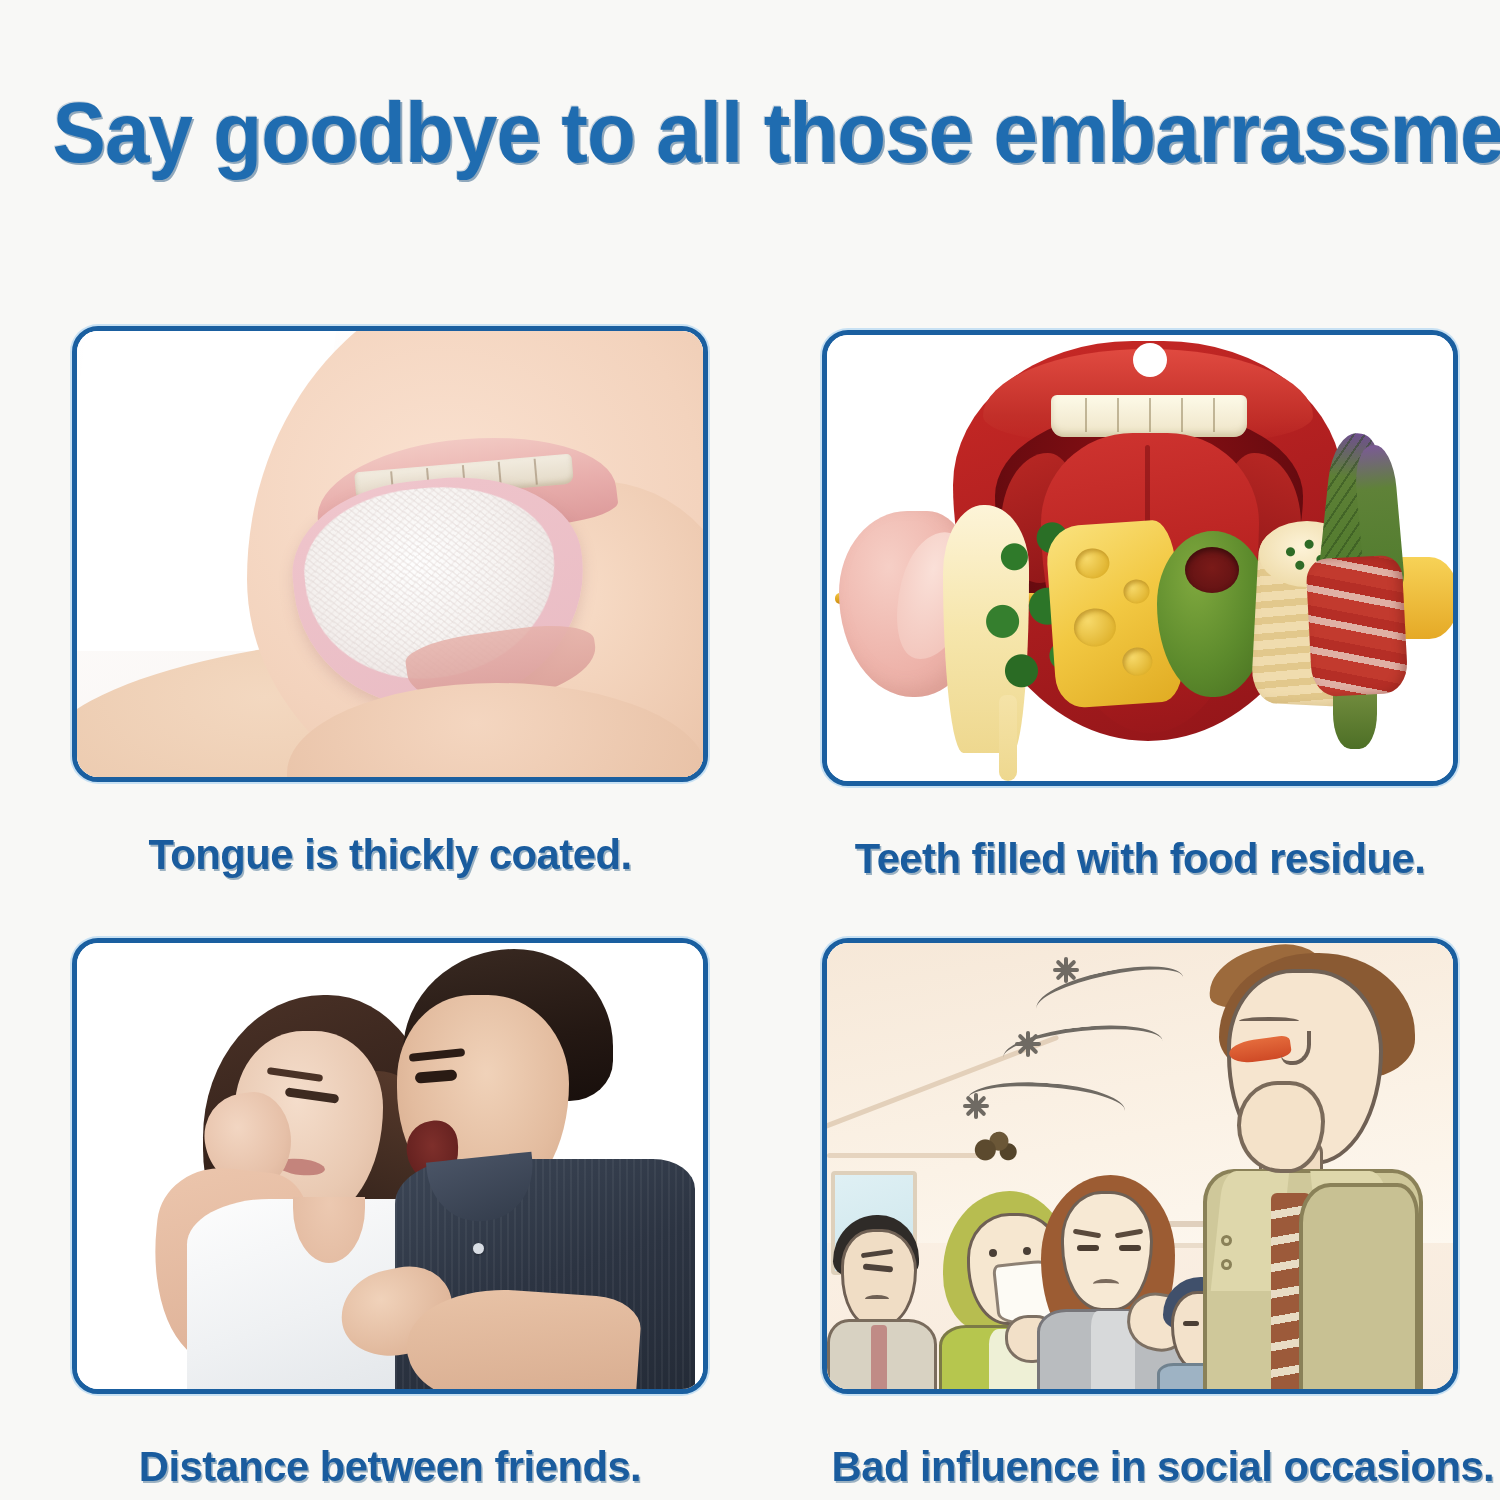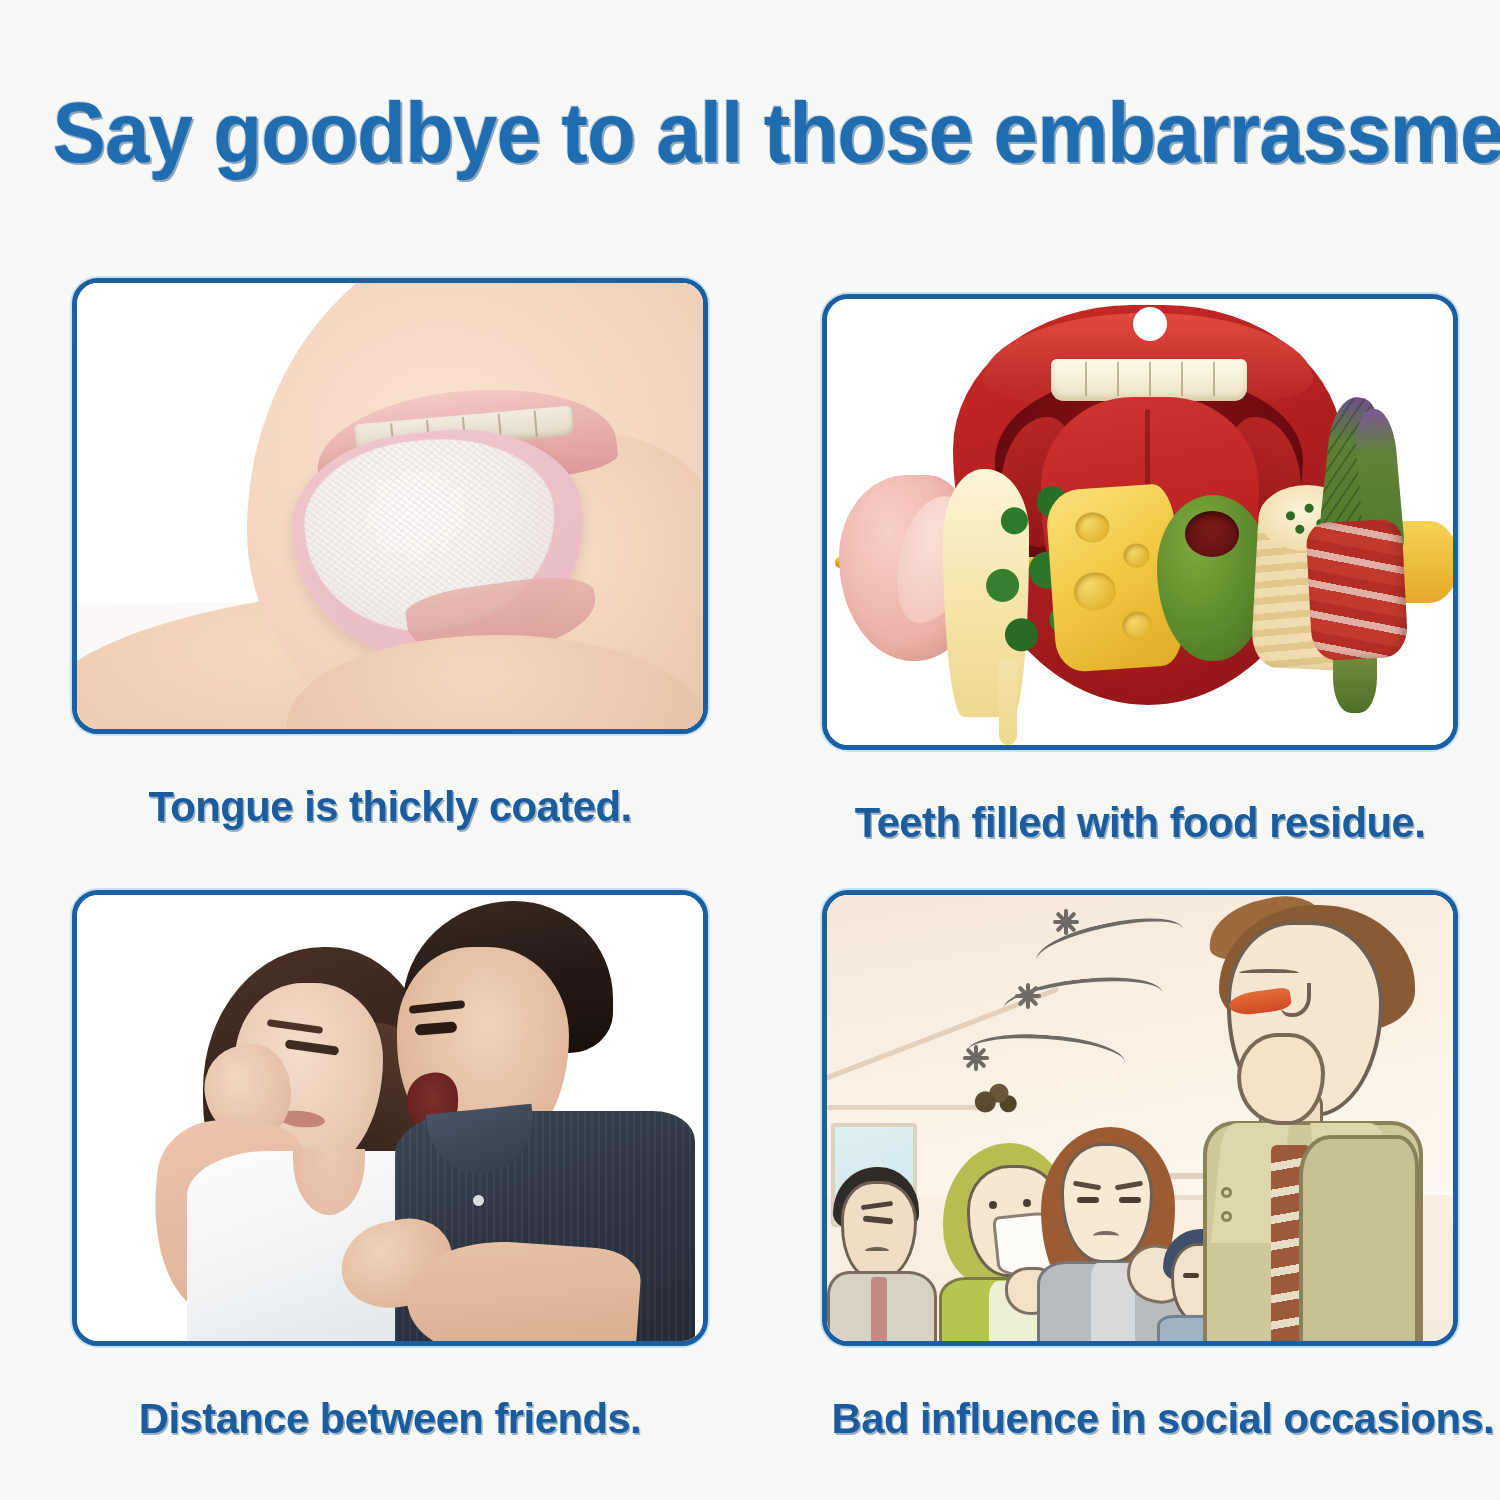--- a/index.html
+++ b/index.html
@@ -22,23 +22,23 @@
     line-height:96px;
     letter-spacing:-1px;
     color:#1f6cb0;
     transform:scaleX(0.93);
     text-shadow:2px 2px 0 rgba(18,72,118,.45), -1px -1px 0 rgba(18,72,118,.20);
     white-space:nowrap;
   }
 
   
   .grid { position:absolute; left:0; top:278px; width:1500px; }
-  .cell { position:absolute; }
+  .cell { position:absolute;margin-top:48px; }
   .cell.c0 { left:72px;  top:0px;   }
-  .cell.c1 { left:822px; top:16px;   }
+  .cell.c1 { left:822px; top:4px;   }
   .cell.c2 { left:72px;  top:612px; }
   .cell.c3 { left:822px; top:612px; }
 
   .card {
     position:relative;
     width:636px; height:456px;
     border:5px solid #1a5fa0;
     border-radius:26px;
     background:#ffffff;
     overflow:hidden;

